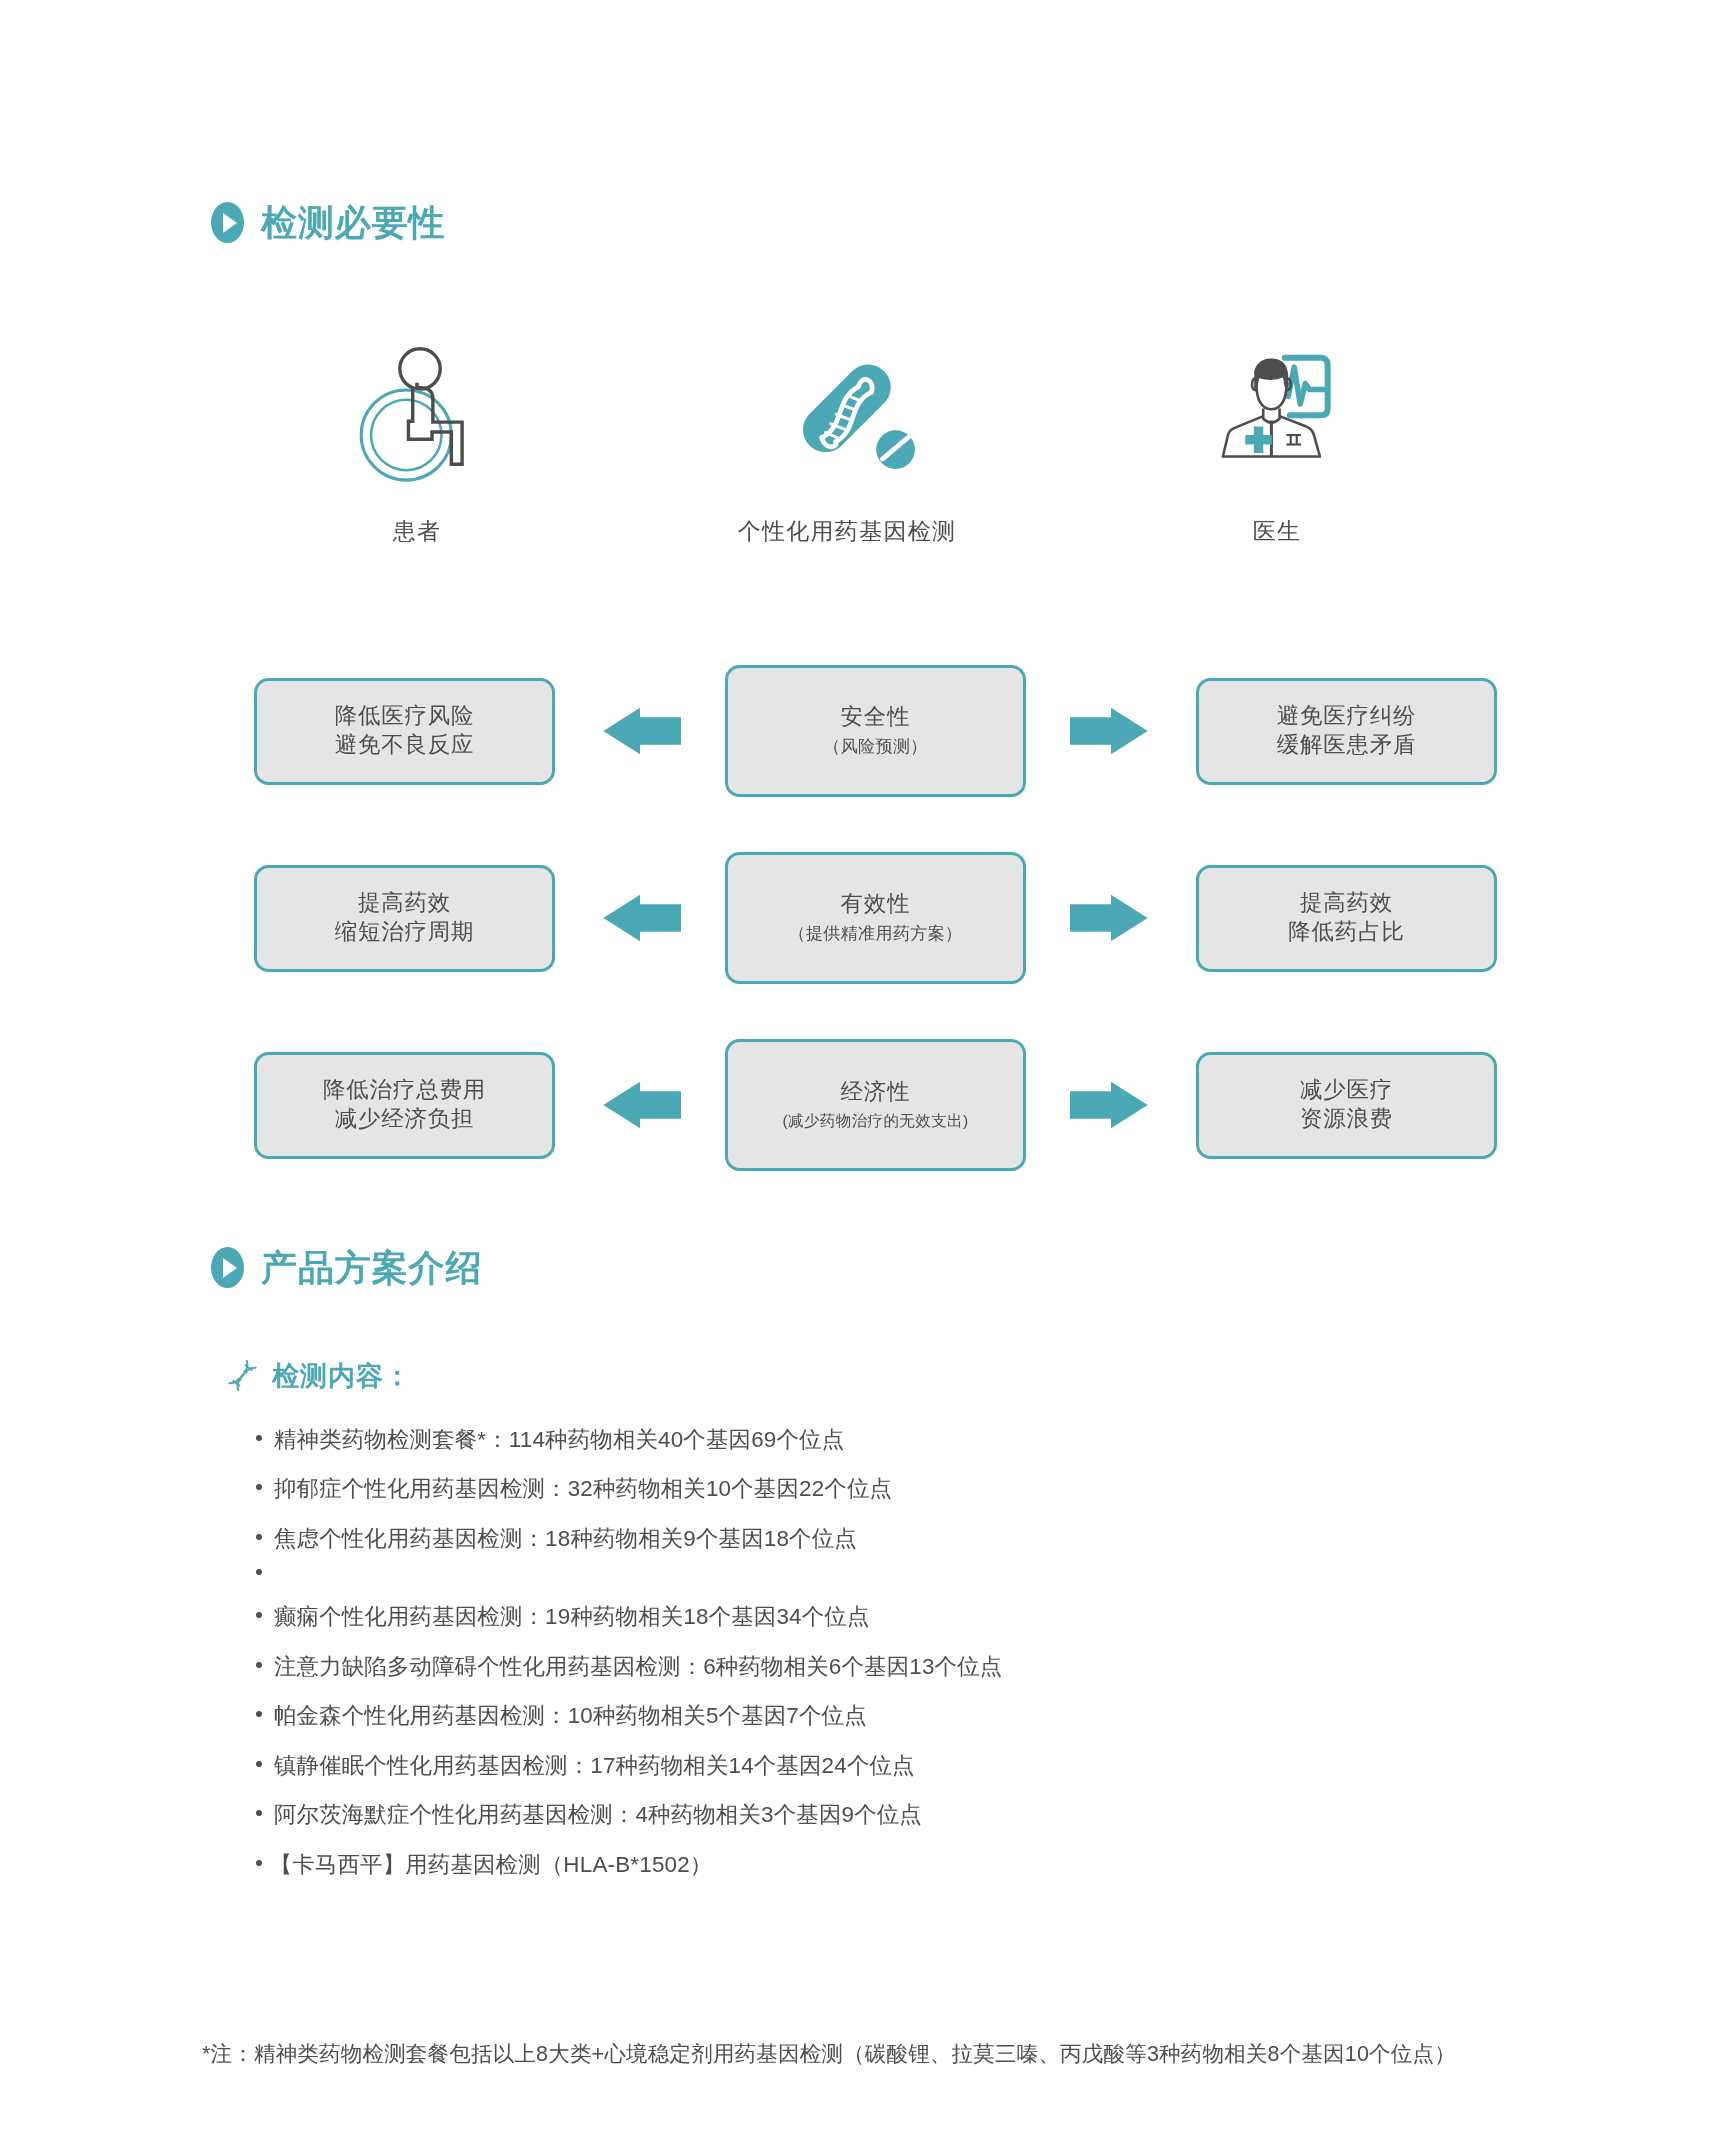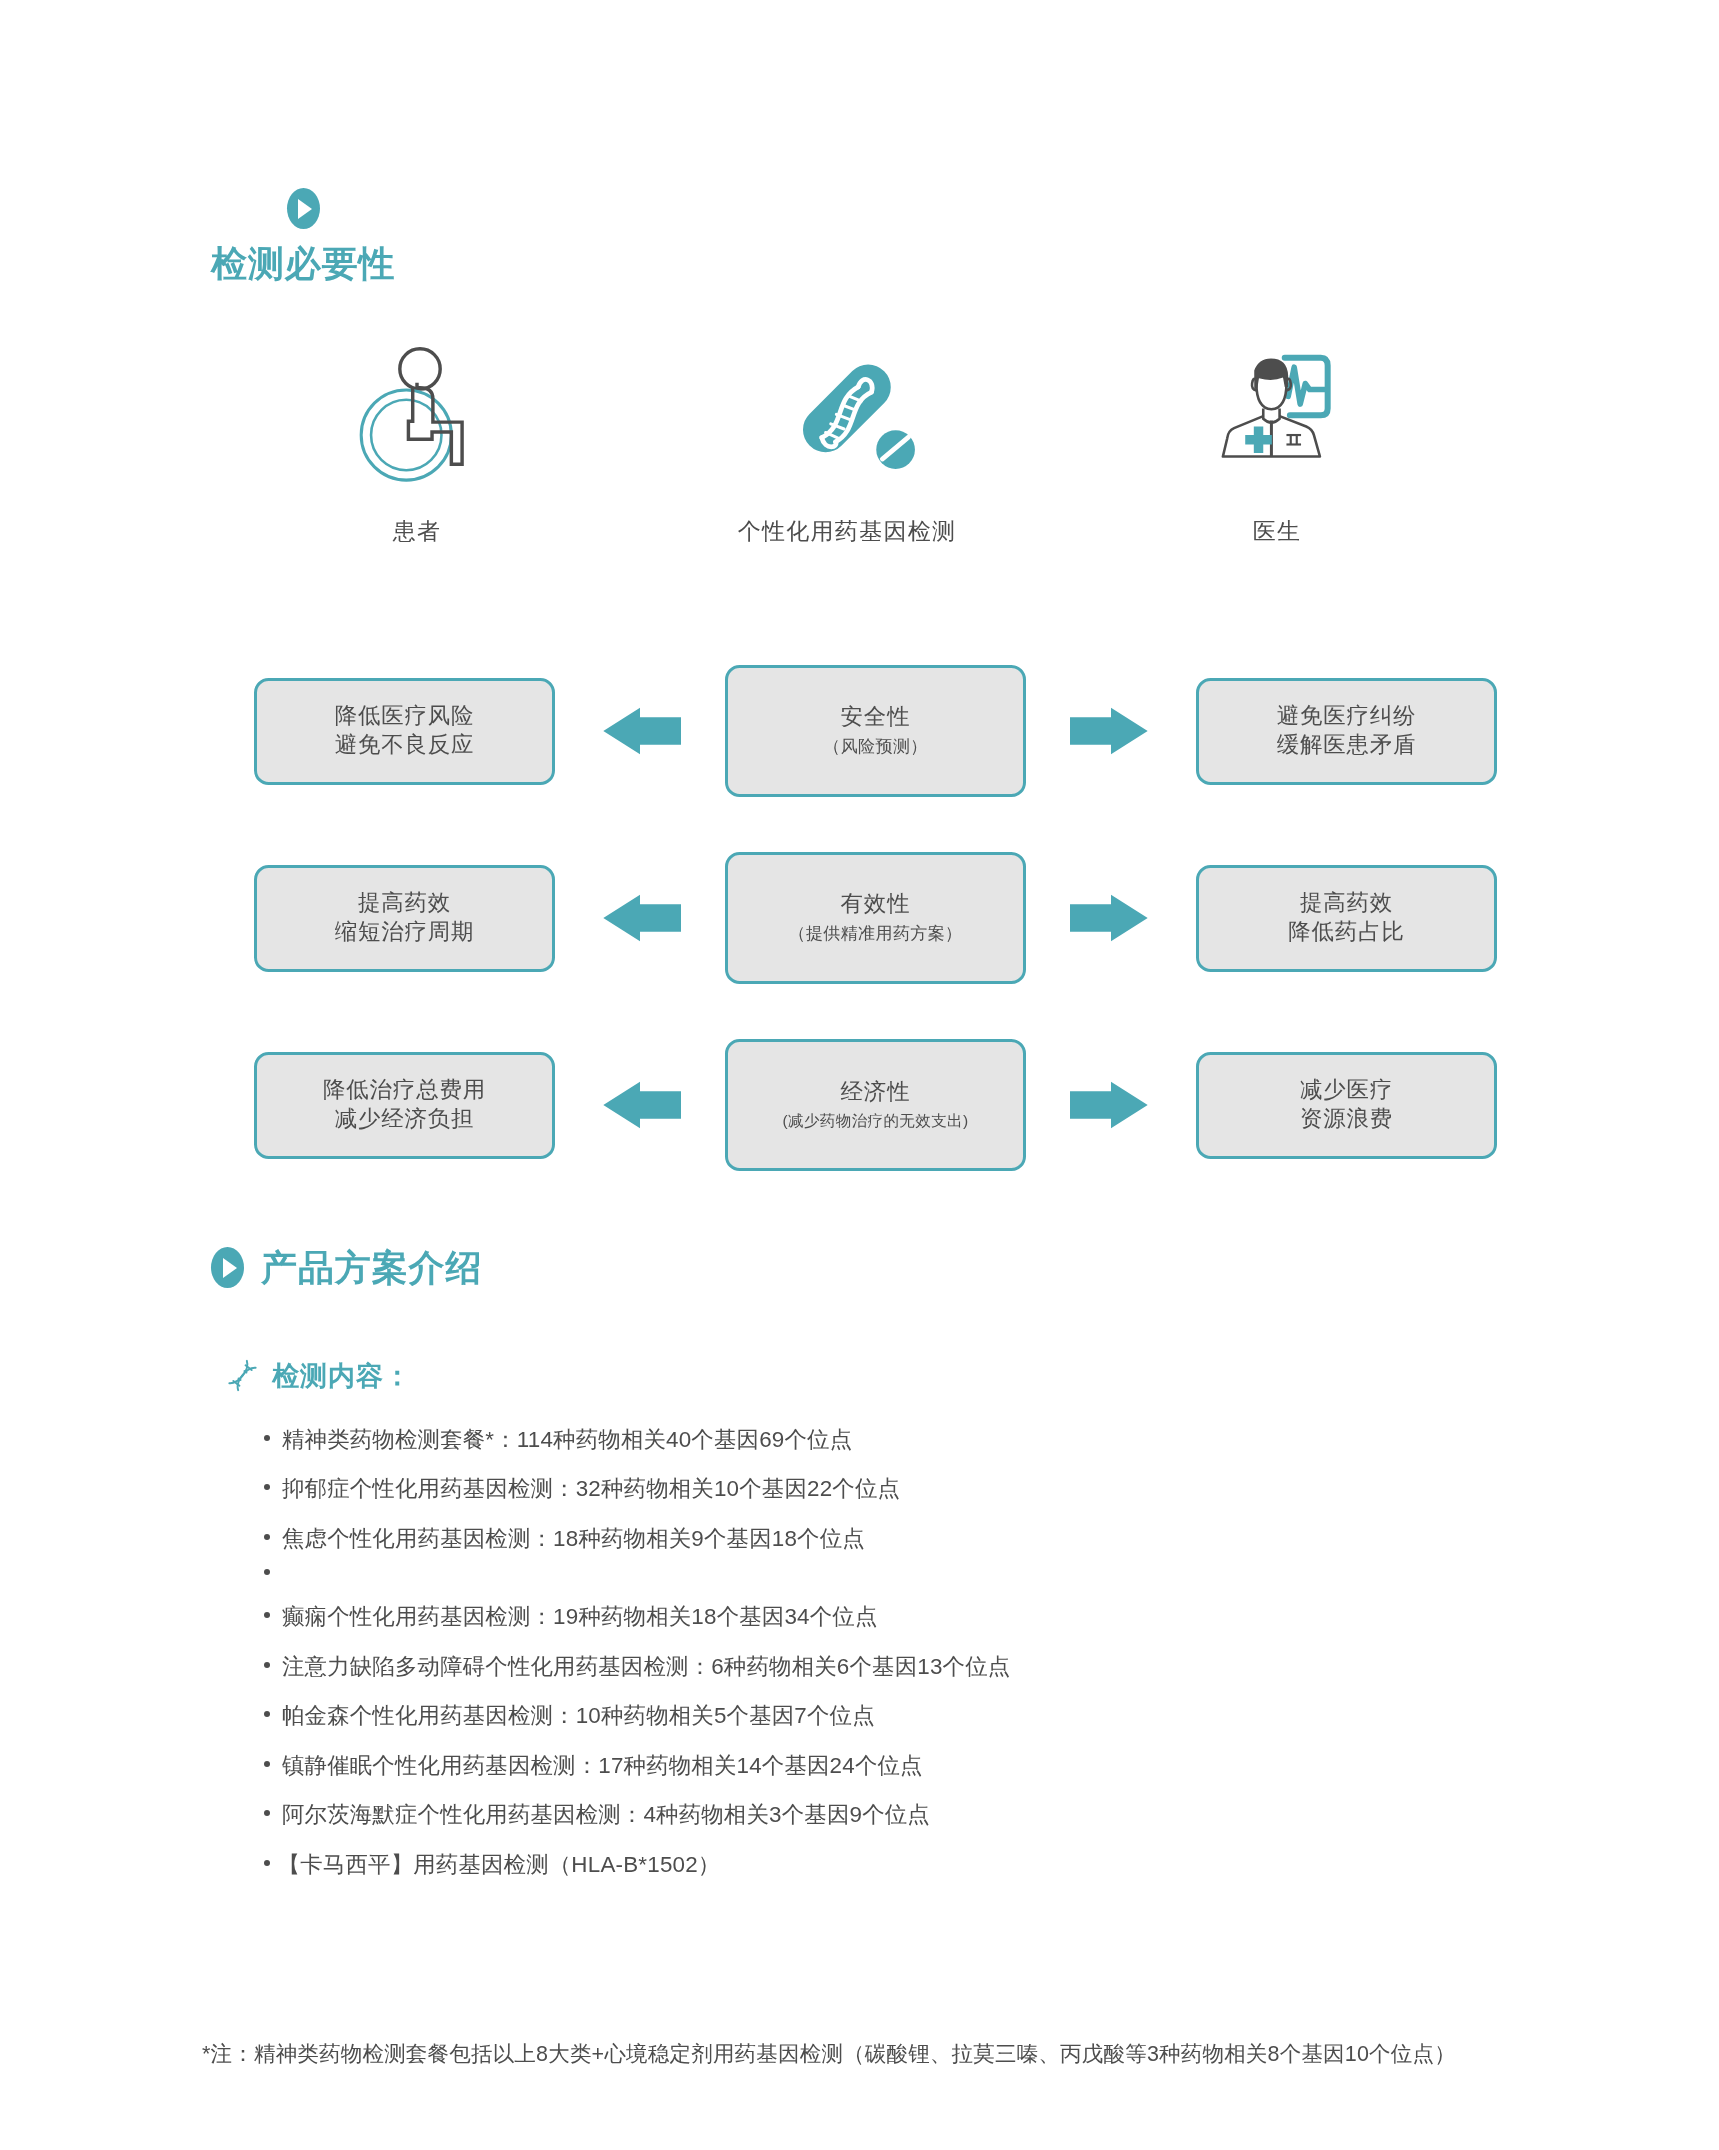--- a/index.html
+++ b/index.html
@@ -36,21 +36,21 @@
   }
   .section-title {
     color: #4ba8b5;
     font-size: 36px;
     font-weight: bold;
     letter-spacing: 0.9px;
     line-height: 1;
   }
 
   
-  #necessity-section { position: absolute; left: 211px; top: 188px; flex-direction: column; }
+  #necessity-section { position: absolute; left: 211px; top: 202px; }
 
   #persona-row {
     position: absolute; left: 202px; top: 327px;
     width: 1290px;
     display: flex;
     font-family: Liberation Mono, monospace;
   }
   .persona {
     flex: 1;
     display: flex; flex-direction: column;
@@ -124,21 +124,21 @@
     display: flex; align-items: center; gap: 11.2px; justify-content: flex-end;
   }
   #content-head .ch-text {
     color: #4ba8b5;
     font-size: 27px;
     font-weight: bold;
     letter-spacing: 0.9px;
   }
 
   #bullet-list {
-    position: absolute; left: 264px; top: 1427px;
+    position: absolute; left: 256px; top: 1427px;
     width: 1290px;
   }
   .bullet-item {
     display: flex;
     align-items: baseline;
     margin-bottom: 23px;
     font-size: 22.4px;
     color: #4d4d4d;
     letter-spacing: 0.2px;
     line-height: 1.18;

